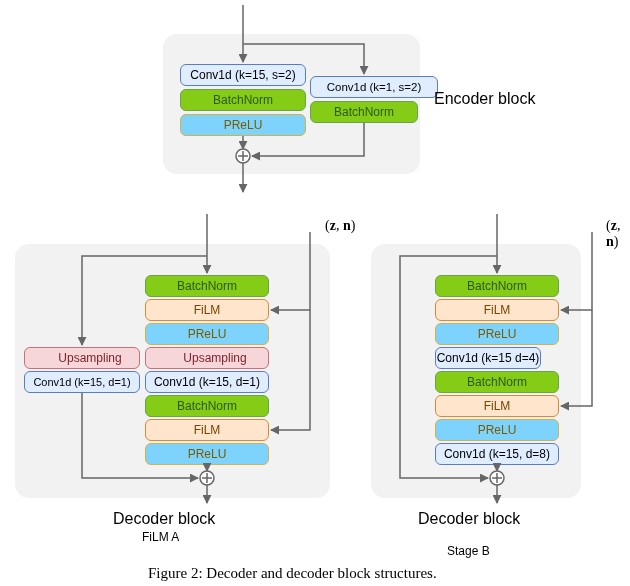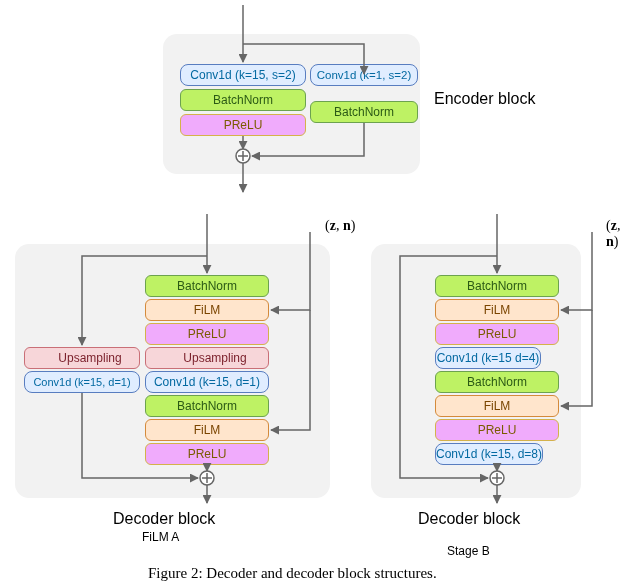--- a/index.html
+++ b/index.html
@@ -22,42 +22,42 @@
     border-radius: 6px;
     border: 1px solid;
     text-align: center;
     display: flex;
     align-items: center;
     justify-content: center;
     font-size: 12px;
     height: 22px;
     white-space: nowrap;
   }
-  .conv { background:#e0edff; border-color:#587dc0; color:#0369a1;border-radius:8px; }
-  .bn   { background:#bef264; border-color:#6ca24f; color:#2b5a15; }
-  .prelu{ background:#f0abfc; border-color:#d4b24a; color:#7a5b00; }
+  .conv { background:#e0edff; border-color:#587dc0; color:#000000; }
+  .bn   { background:#84cc16; border-color:#6ca24f; color:#2b5a15; }
+  .prelu{ background:#7dd3fc; border-color:#d4b24a; color:#7a5b00; }
   .film { background:#ffe5cc; border-color:#d48a3b; color:#7a4500; }
   .ups  { background:#f7d6d9; border-color:#c96f77; color:#7a1f2a;padding-left:16px; }
   .label { position:absolute; font-size:15px; }
   .label-sub { position:absolute; font-size:12px; }
   .caption { position:absolute; font-size:15px; font-family: "Times New Roman", serif; }
   .zn { position:absolute; font-family: "Times New Roman", serif; font-size:14px;margin-left:35px; }
   .zn b { font-weight: bold; }
   svg.overlay { position:absolute; left:0; top:0; pointer-events:none; }
 </style>
 </head>
 <body>
 
 <div class="block-bg" style="left:163px; top:34px; width:257px; height:140px;"></div>
 
 <div class="layer conv" style="left:180px; top:64px; width:126px;">Conv1d (k=15, s=2)</div>
 <div class="layer bn" style="left:180px; top:89px; width:126px;">BatchNorm</div>
 <div class="layer prelu" style="left:180px; top:114px; width:126px;">PReLU</div>
 
-<div class="layer conv" style="left:310px; top:64px;  width:108px; font-size:11.5px;">Conv1d (k=1, s=2)</div>
+<div class="layer conv" style="left:310px; top:76px;  width:128px; font-size:11.5px;">Conv1d (k=1, s=2)</div>
 <div class="layer bn" style="left:310px; top:101px; width:108px;">BatchNorm</div>
 
 <div class="label" style="left:434px; top:90px; font-size:16px;text-align:right;">Encoder block</div>
 
 <div class="zn" style="left:290px; top:218px;">(<b>z</b>, <b>n</b>)</div>
 <div class="zn" style="left:571px; top:218px;">(<b>z</b>, <b>n</b>)</div>
 
 <div class="block-bg" style="left:15px; top:244px; width:315px; height:254px;"></div>
 
 <div class="layer bn" style="left:145px; top:275px; width:124px;">BatchNorm</div>
@@ -77,21 +77,21 @@
 
 <div class="block-bg" style="left:371px; top:244px; width:210px; height:254px;"></div>
 
 <div class="layer bn" style="left:435px; top:275px; width:124px;">BatchNorm</div>
 <div class="layer film" style="left:435px; top:299px; width:124px;">FiLM</div>
 <div class="layer prelu" style="left:435px; top:323px; width:124px;">PReLU</div>
 <div class="layer conv" style="left:435px; top:347px; width:106px;">Conv1d (k=15 d=4)</div>
 <div class="layer bn" style="left:435px; top:371px; width:124px;">BatchNorm</div>
 <div class="layer film" style="left:435px; top:395px; width:124px;">FiLM</div>
 <div class="layer prelu" style="left:435px; top:419px; width:124px;">PReLU</div>
-<div class="layer conv" style="left:435px; top:443px; width:108px;">Conv1d (k=15, d=8)</div>
+<div class="layer conv" style="left:435px; top:443px; width:124px;">Conv1d (k=15, d=8)</div>
 
 <div class="label" style="left:418px; top:510px; font-size:16px;">Decoder block</div>
 <div class="label-sub" style="left:447px; top:544px;">Stage B</div>
 
 <div class="caption" style="left:148px; top:565px;">Figure 2: Decoder and decoder block structures.</div>
 
 <svg class="overlay" width="630" height="586">
   <defs>
     <marker id="arr" viewBox="0 0 10 10" refX="9" refY="5" markerWidth="6" markerHeight="6" orient="auto">
       <path d="M0,0 L10,5 L0,10 z" fill="#666"></path>

